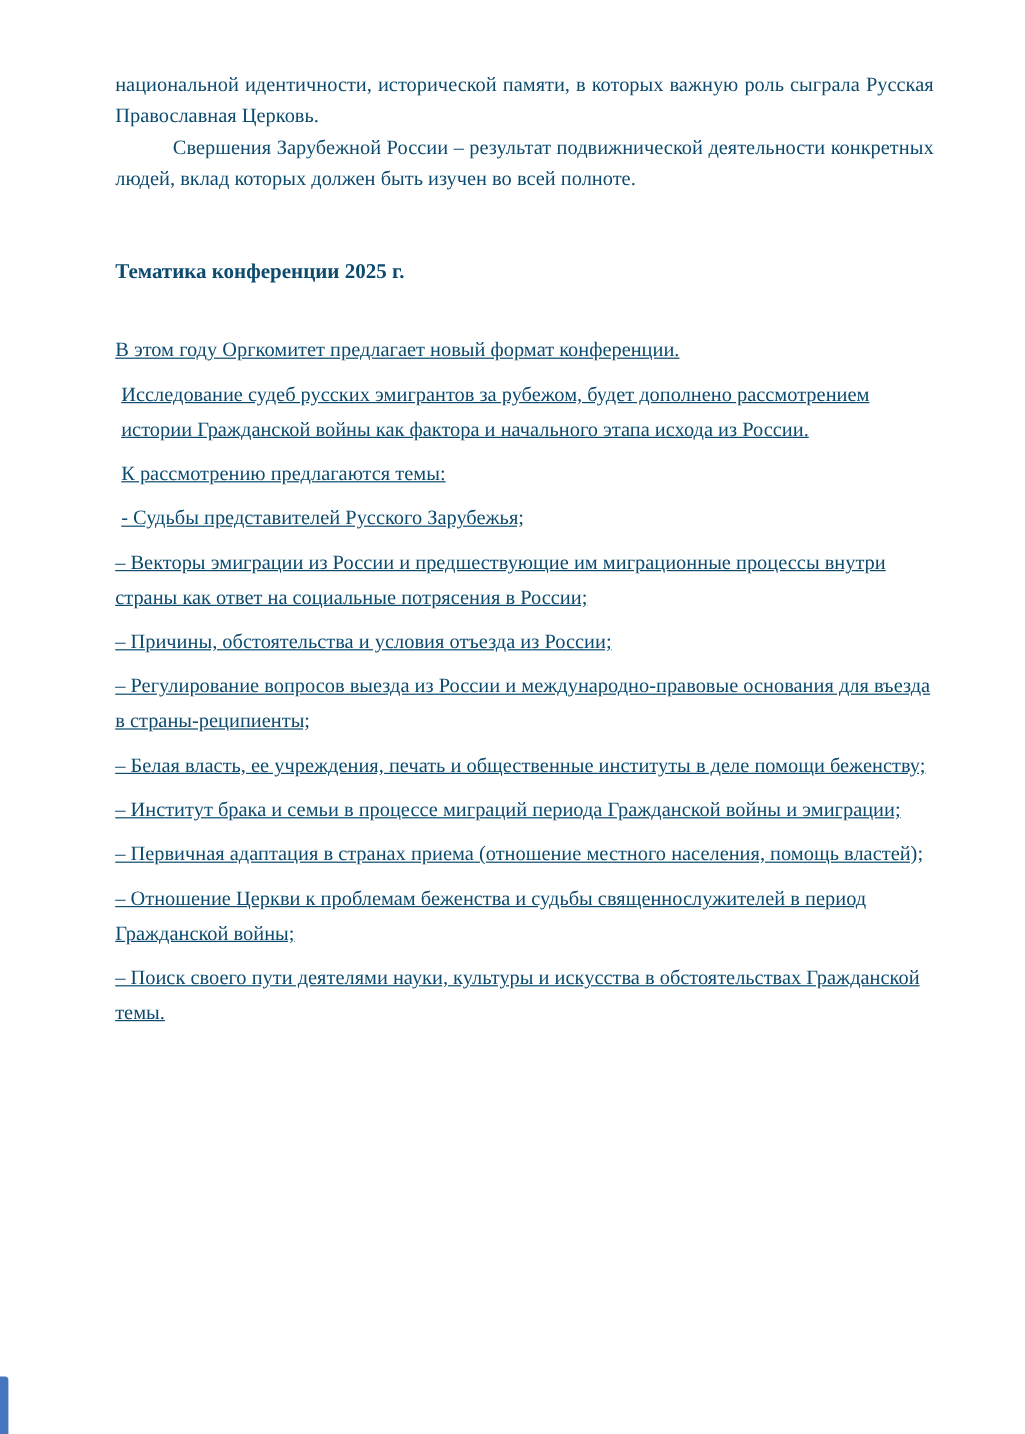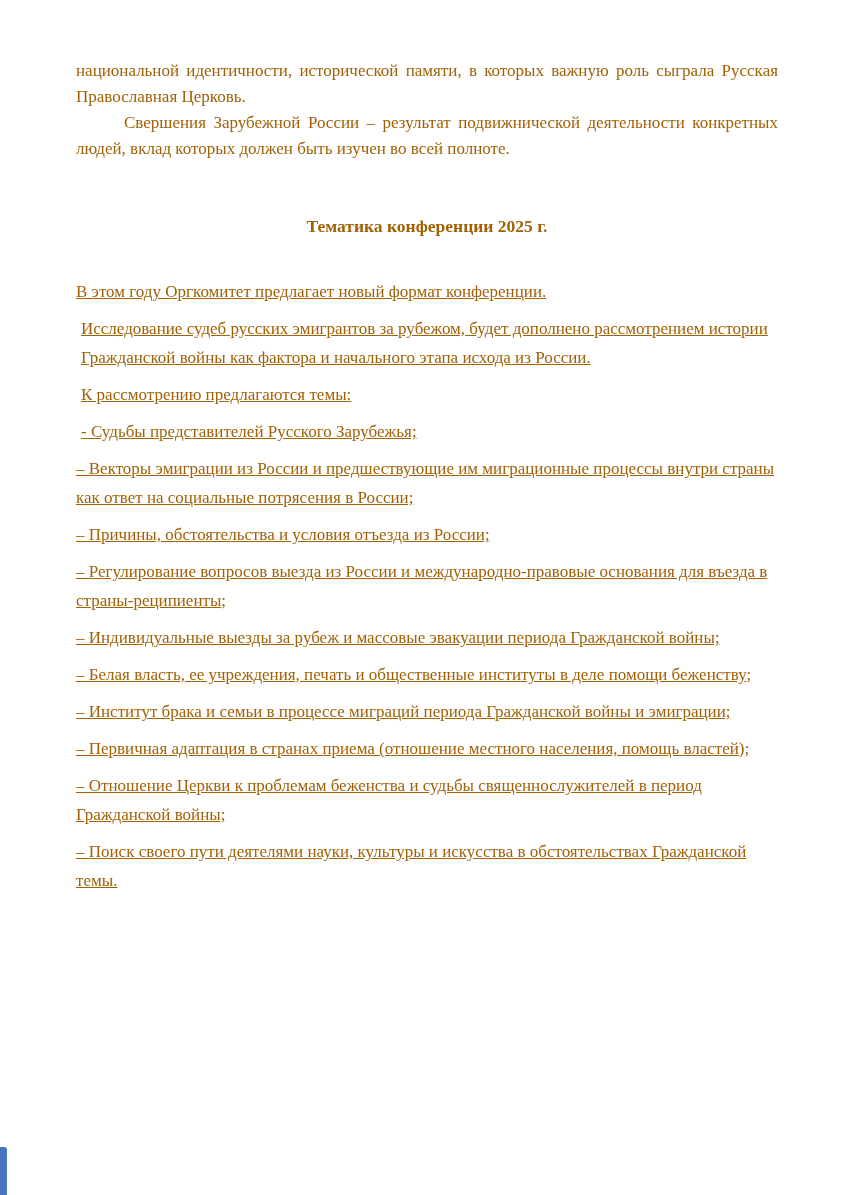--- a/index.html
+++ b/index.html
@@ -5,45 +5,46 @@
   html, body {
     margin: 0;
     padding: 0;
     background: #ffffff;
   }
   .page {
     position: relative;
     width: 854px;
     height: 1195px;
     background: #ffffff;
-    color: #a16207;
+    color: #0c4a6e;
     font-family: "Liberation Serif", serif;
     overflow: hidden;
     box-sizing: border-box;
+    padding-left: 20px;
   }
   .content {
     padding: 58px 76px 0 76px;
     box-sizing: border-box;
   }
   p {
     margin: 0;
     font-size: 17px;
   }
   .intro {
     text-align: justify;
     line-height: 26px;
   }
   .indent {
     text-indent: 48px;
   }
   .heading {
     margin: 54px 0 40px 0;
     font-size: 17.5px;
     font-weight: bold;
-    text-align: center;
+    text-align: left;
     font-family: "Liberation Serif", serif;
   }
   .bodyp {
     line-height: 29px;
     margin: 0 0 8px 0;
     text-align: left;
     text-decoration: underline;
   }
   .sp {
     padding-left: 5px;
@@ -68,21 +69,20 @@
 
     <h2 class="heading">Тематика конференции 2025 г.</h2>
 
     <p class="bodyp">В этом году Оргкомитет предлагает новый формат конференции.</p>
     <p class="bodyp sp">Исследование судеб русских эмигрантов за рубежом, будет дополнено рассмотрением истории Гражданской войны как фактора и начального этапа исхода из России.</p>
     <p class="bodyp sp">К рассмотрению предлагаются темы:</p>
     <p class="bodyp sp">- Судьбы представителей Русского Зарубежья;</p>
     <p class="bodyp">– Векторы эмиграции из России и предшествующие им миграционные процессы внутри страны как ответ на социальные потрясения в России;</p>
     <p class="bodyp">– Причины, обстоятельства и условия отъезда из России;</p>
     <p class="bodyp">– Регулирование вопросов выезда из России и международно-правовые основания для въезда в страны-реципиенты;</p>
-    <p class="bodyp">– Индивидуальные выезды за рубеж и массовые эвакуации периода Гражданской войны;</p>
     <p class="bodyp">– Белая власть, ее учреждения, печать и общественные институты в деле помощи беженству;</p>
     <p class="bodyp">– Институт брака и семьи в процессе миграций периода Гражданской войны и эмиграции;</p>
     <p class="bodyp">– Первичная адаптация в странах приема (отношение местного населения, помощь властей);</p>
     <p class="bodyp">– Отношение Церкви к проблемам беженства и судьбы священнослужителей в период Гражданской войны;</p>
     <p class="bodyp">– Поиск своего пути деятелями науки, культуры и искусства в обстоятельствах Гражданской темы.</p>
 
   </div>
 
   <div class="corner-artifact" style="background:#4576be;"></div>
 </div>

